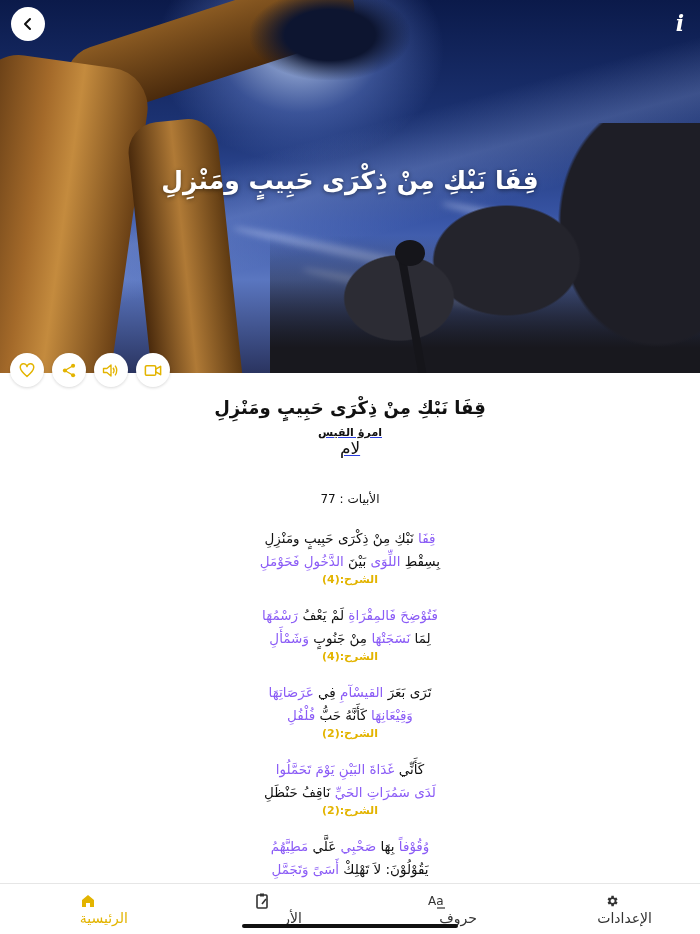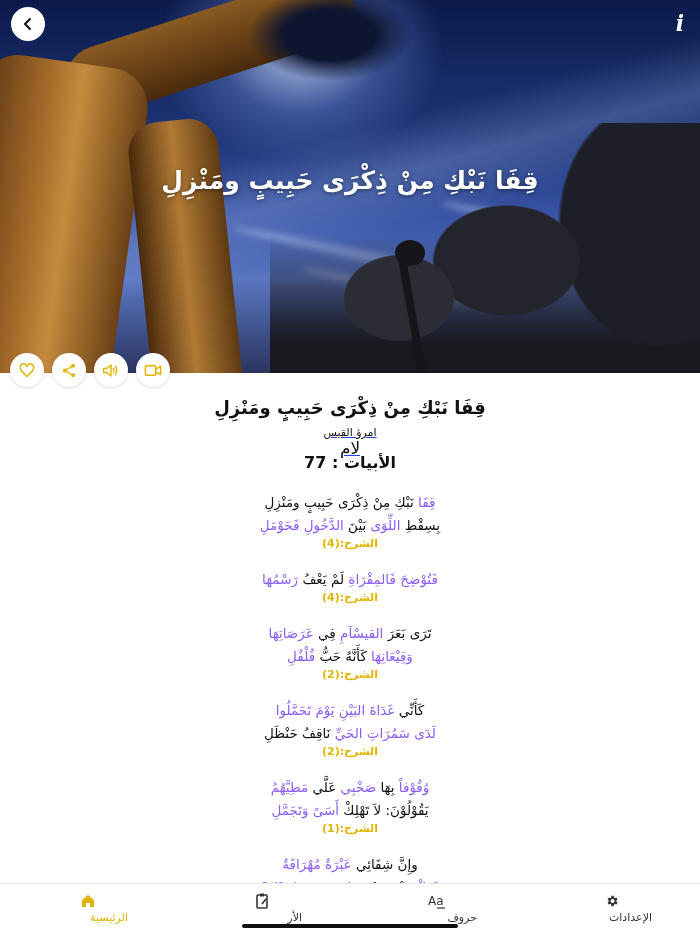--- a/index.html
+++ b/index.html
@@ -29,37 +29,37 @@
 
   .back-button { position: absolute; left: 11px; top: 7px; width: 34px; height: 34px; border-radius: 50%; background: #fff; display: flex; align-items: center; justify-content: center; cursor: pointer; }
   .info-button { position: absolute; right: 12px; top: 12px; width: 16px; height: 22px; color: #fff; font-family: "DejaVu Serif", serif; font-style: italic; font-weight: bold; font-size: 22px; line-height: 22px; text-align: center; cursor: pointer; }
 
   .action-row { position: absolute; left: 10px; top: 353px; display: flex; gap: 8px; }
   .action-btn { width: 34px; height: 34px; border-radius: 50%; background: #fff; box-shadow: 0 1px 3px rgba(0,0,0,0.15); display: flex; align-items: center; justify-content: center; cursor: pointer; }
 
   
   .content { position: absolute; left: 0; right: 0; top: 395px; direction: rtl; text-align: center; color: #111; }
   .poem-title { font-size: 18px; font-weight: bold; line-height: 26px; }
-  .poet-link { display: inline-block; margin-top: 2px; font-size: 11px; color: #111; text-decoration: underline; text-decoration-color: #2a3de0; line-height: 16px; }
+  .poet-link { display: inline-block; margin-top: 2px; font-size: 11px; color: #111; text-decoration: underline; text-decoration-color: #2a3de0; line-height: 16px; font-weight: bold; }
   .rhyme-link { display: block; font-size: 17px; color: #111; line-height: 14px; }
   .rhyme-link span { text-decoration: underline; text-decoration-color: #2a3de0; }
-  .verses-count { font-size: 16px; font-weight: bold; line-height: 16px; }
+  .verses-count { font-size: 12px; font-weight: normal; line-height: 16px; margin-top: 36px; }
 
   .verses { margin-top: 20px; }
   .verse { margin-bottom: 17px; }
   .line { font-size: 13.5px; line-height: 23px; color: #111; }
   .w { color: #111; }
   .w.hl { color: #8b5cf6; text-decoration-color: #e8663d; }
   .explain { font-size: 11px; color: #e3b400; font-weight: bold; line-height: 14px; cursor: pointer; }
 
   
   .bottom-nav { position: absolute; left: 0; right: 0; top: 883px; height: 51px; background: #fff; border-top: 1px solid #e6e6e6; }
   .nav-item { position: absolute; top: 9px; width: 80px; text-align: right; cursor: pointer; }
   .nav-icon { display: block; margin: 0 auto; height: 16px; }
-  .nav-label { display: block; font-size: 11px; line-height: 14px; margin-top: 2px; color: #333; }
+  .nav-label { display: block; font-size: 14px; line-height: 14px; margin-top: 2px; color: #333; }
   .nav-item.active .nav-label { color: #e3b400; }
   .home-indicator { position: absolute; left: 242px; top: 924px; width: 216px; height: 4px; border-radius: 2px; background: #111; }
 </style>
 </head>
 <body>
 
 <div class="screen">
 
   <div class="hero">
     <div class="sky-streak" style="left:230px;top:250px;width:260px;"></div>
@@ -119,20 +119,21 @@
     <div class="verses-count">الأبيات : 77</div>
 
     <div class="verses" id="verses">
         <div class="verse">
           <div class="line"><span class="w hl">قِفَا</span><span class="w"> نَبْكِ مِنْ ذِكْرَى حَبِيبٍ ومَنْزِلِ</span></div>
           <div class="line"><span class="w">بِسِقْطِ </span><span class="w hl">اللِّوَى</span><span class="w"> بَيْنَ </span><span class="w hl">الدَّخُولِ فَحَوْمَلِ</span></div>
           <div class="explain">الشرح:(4)</div>
         </div>
         <div class="verse">
           <div class="line"><span class="w hl">فَتُوْضِحَ</span><span class="w"> </span><span class="w hl">فَالمِقْرَاةِ</span><span class="w"> لَمْ يَعْفُ </span><span class="w hl">رَسْمُهَا</span></div>
+          <div class="line"><span class="w">لِمَا </span><span class="w hl">نَسَجَتْهَا</span><span class="w"> مِنْ جَنُوبٍ </span><span class="w hl">وَشَمْأَلِ</span></div>
           <div class="explain">الشرح:(4)</div>
         </div>
         <div class="verse">
           <div class="line"><span class="w">تَرَى بَعَرَ </span><span class="w hl">القيسْآمِ</span><span class="w"> فِي </span><span class="w hl">عَرَصَاتِهَا</span></div>
           <div class="line"><span class="w hl">وَقِيْعَانِهَا</span><span class="w"> كَأَنَّهُ حَبُّ </span><span class="w hl">فُلْفُلِ</span></div>
           <div class="explain">الشرح:(2)</div>
         </div>
         <div class="verse">
           <div class="line"><span class="w">كَأَنِّي </span><span class="w hl">غَدَاةَ</span><span class="w"> </span><span class="w hl">البَيْنِ يَوْمَ</span><span class="w"> </span><span class="w hl">تَحَمَّلُوا</span></div>
           <div class="line"><span class="w hl">لَدَى</span><span class="w"> </span><span class="w hl">سَمُرَاتِ</span><span class="w"> </span><span class="w hl">الحَيِّ</span><span class="w"> نَاقِفُ حَنْظَلِ</span></div>

